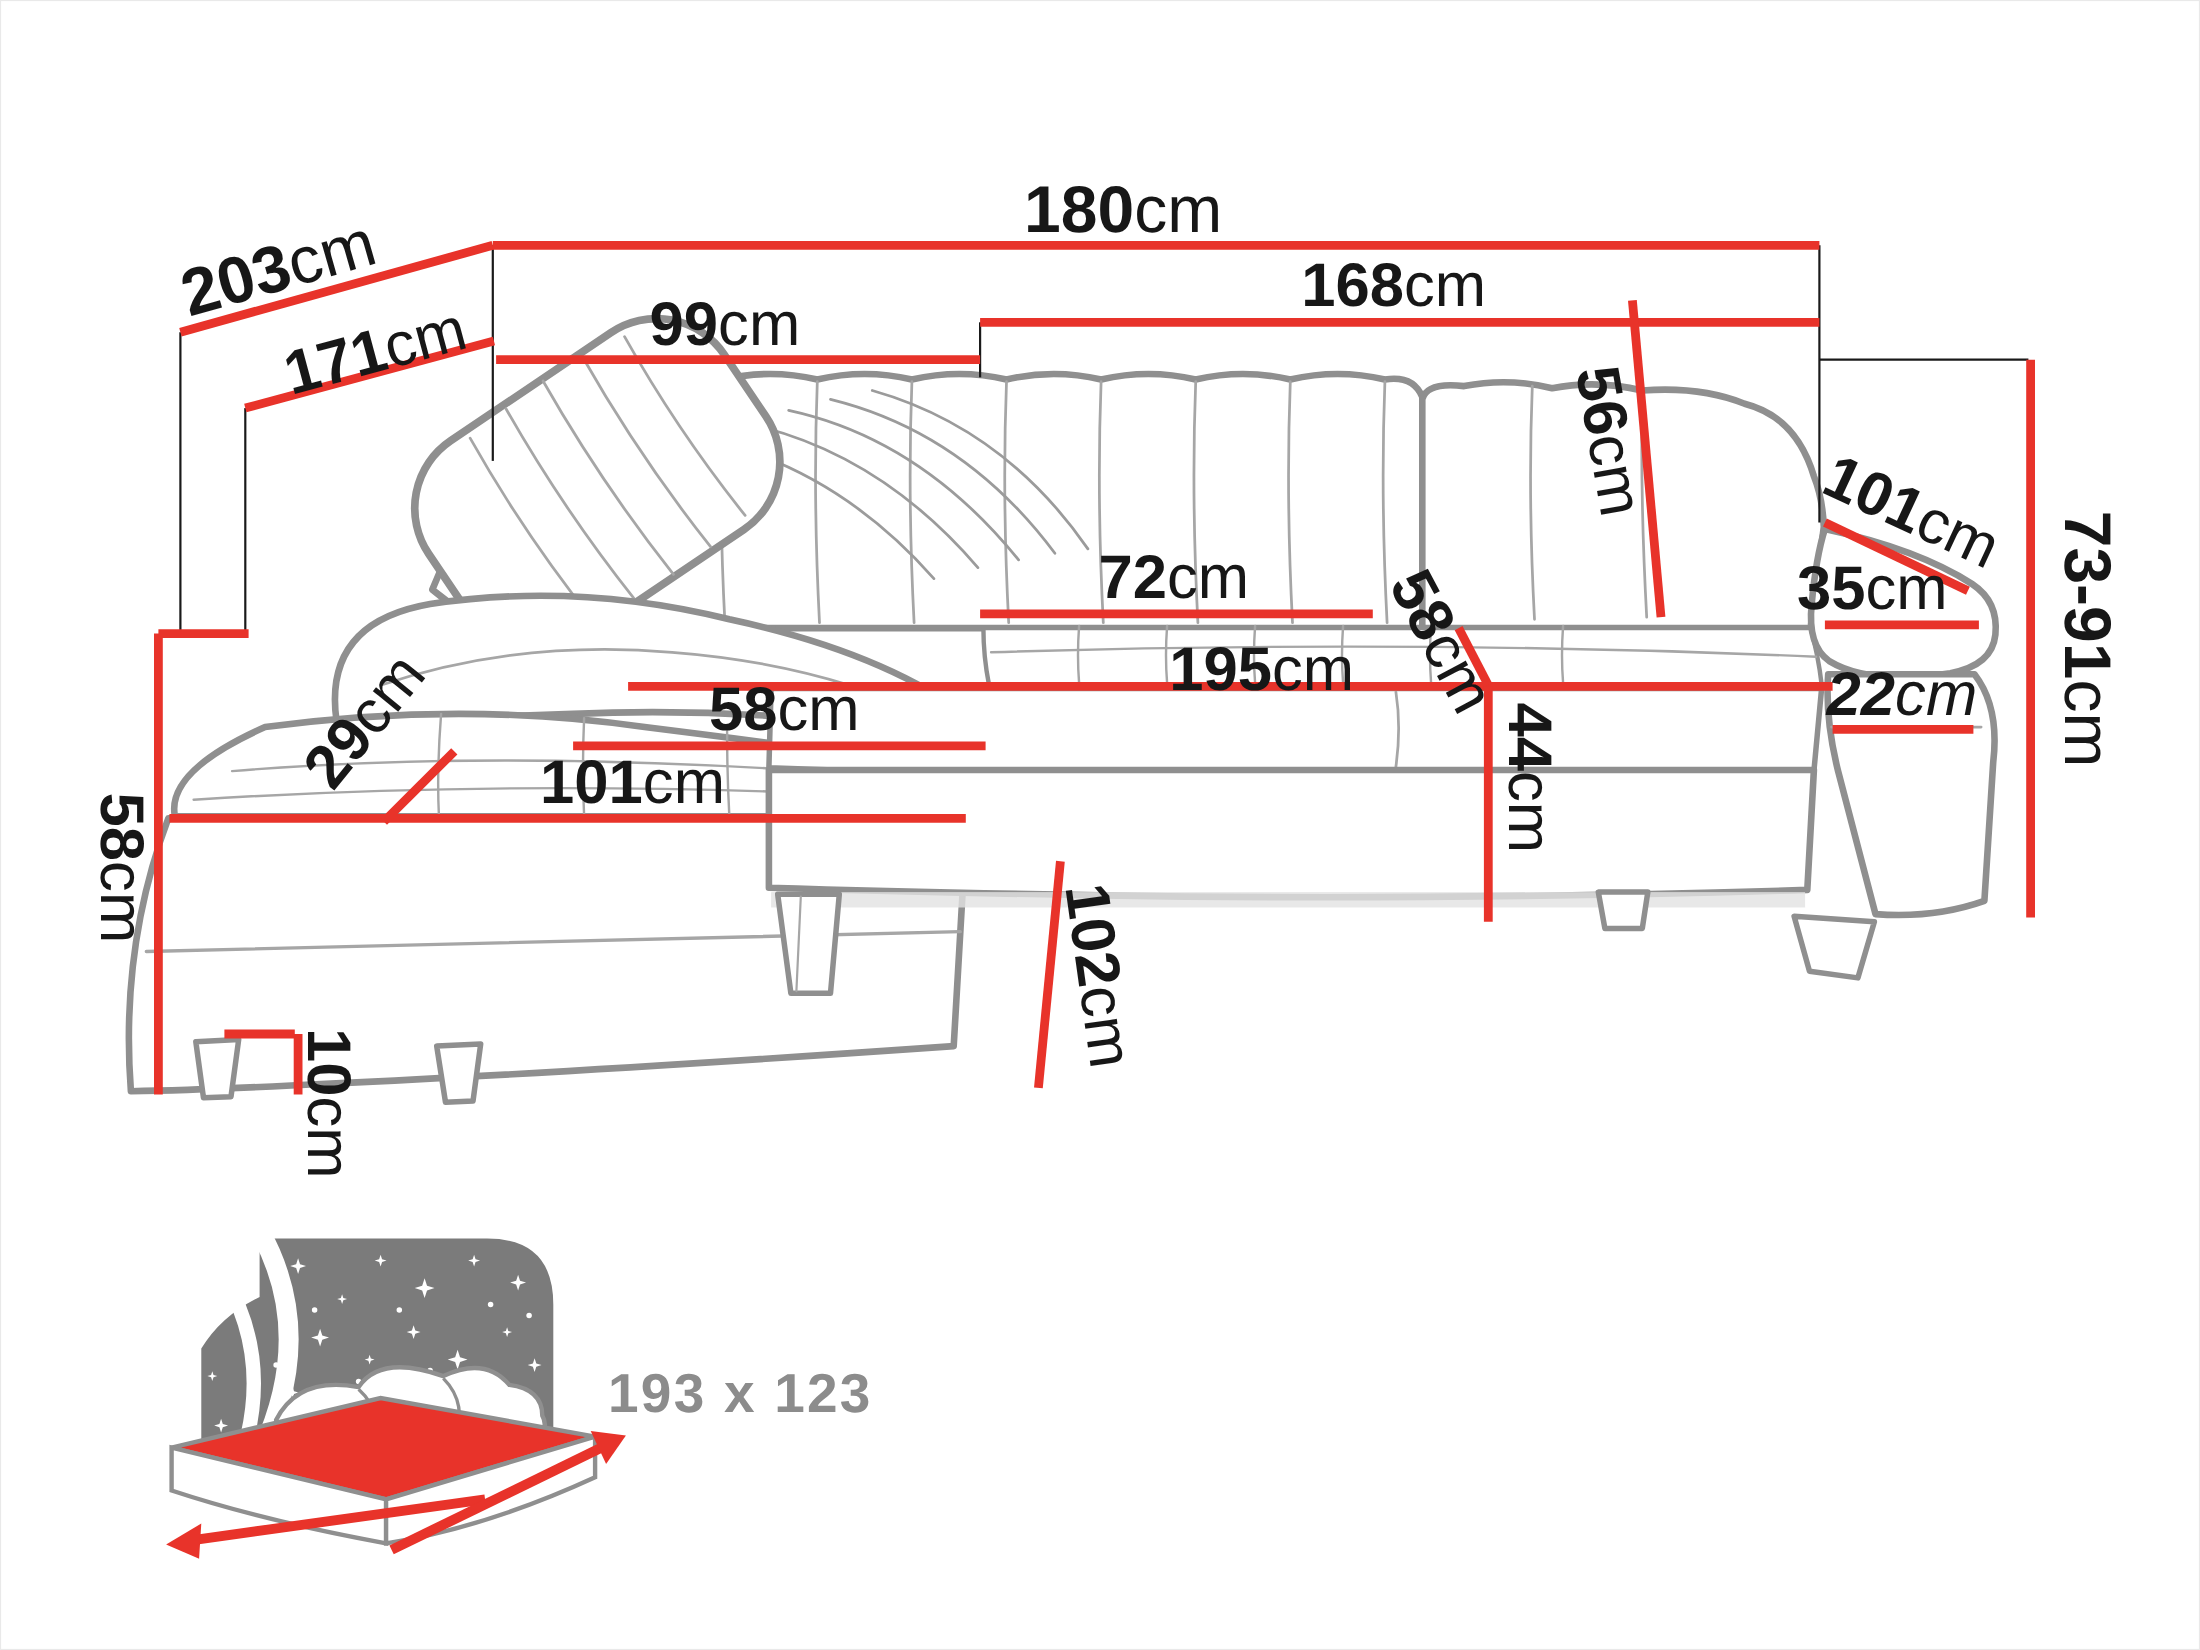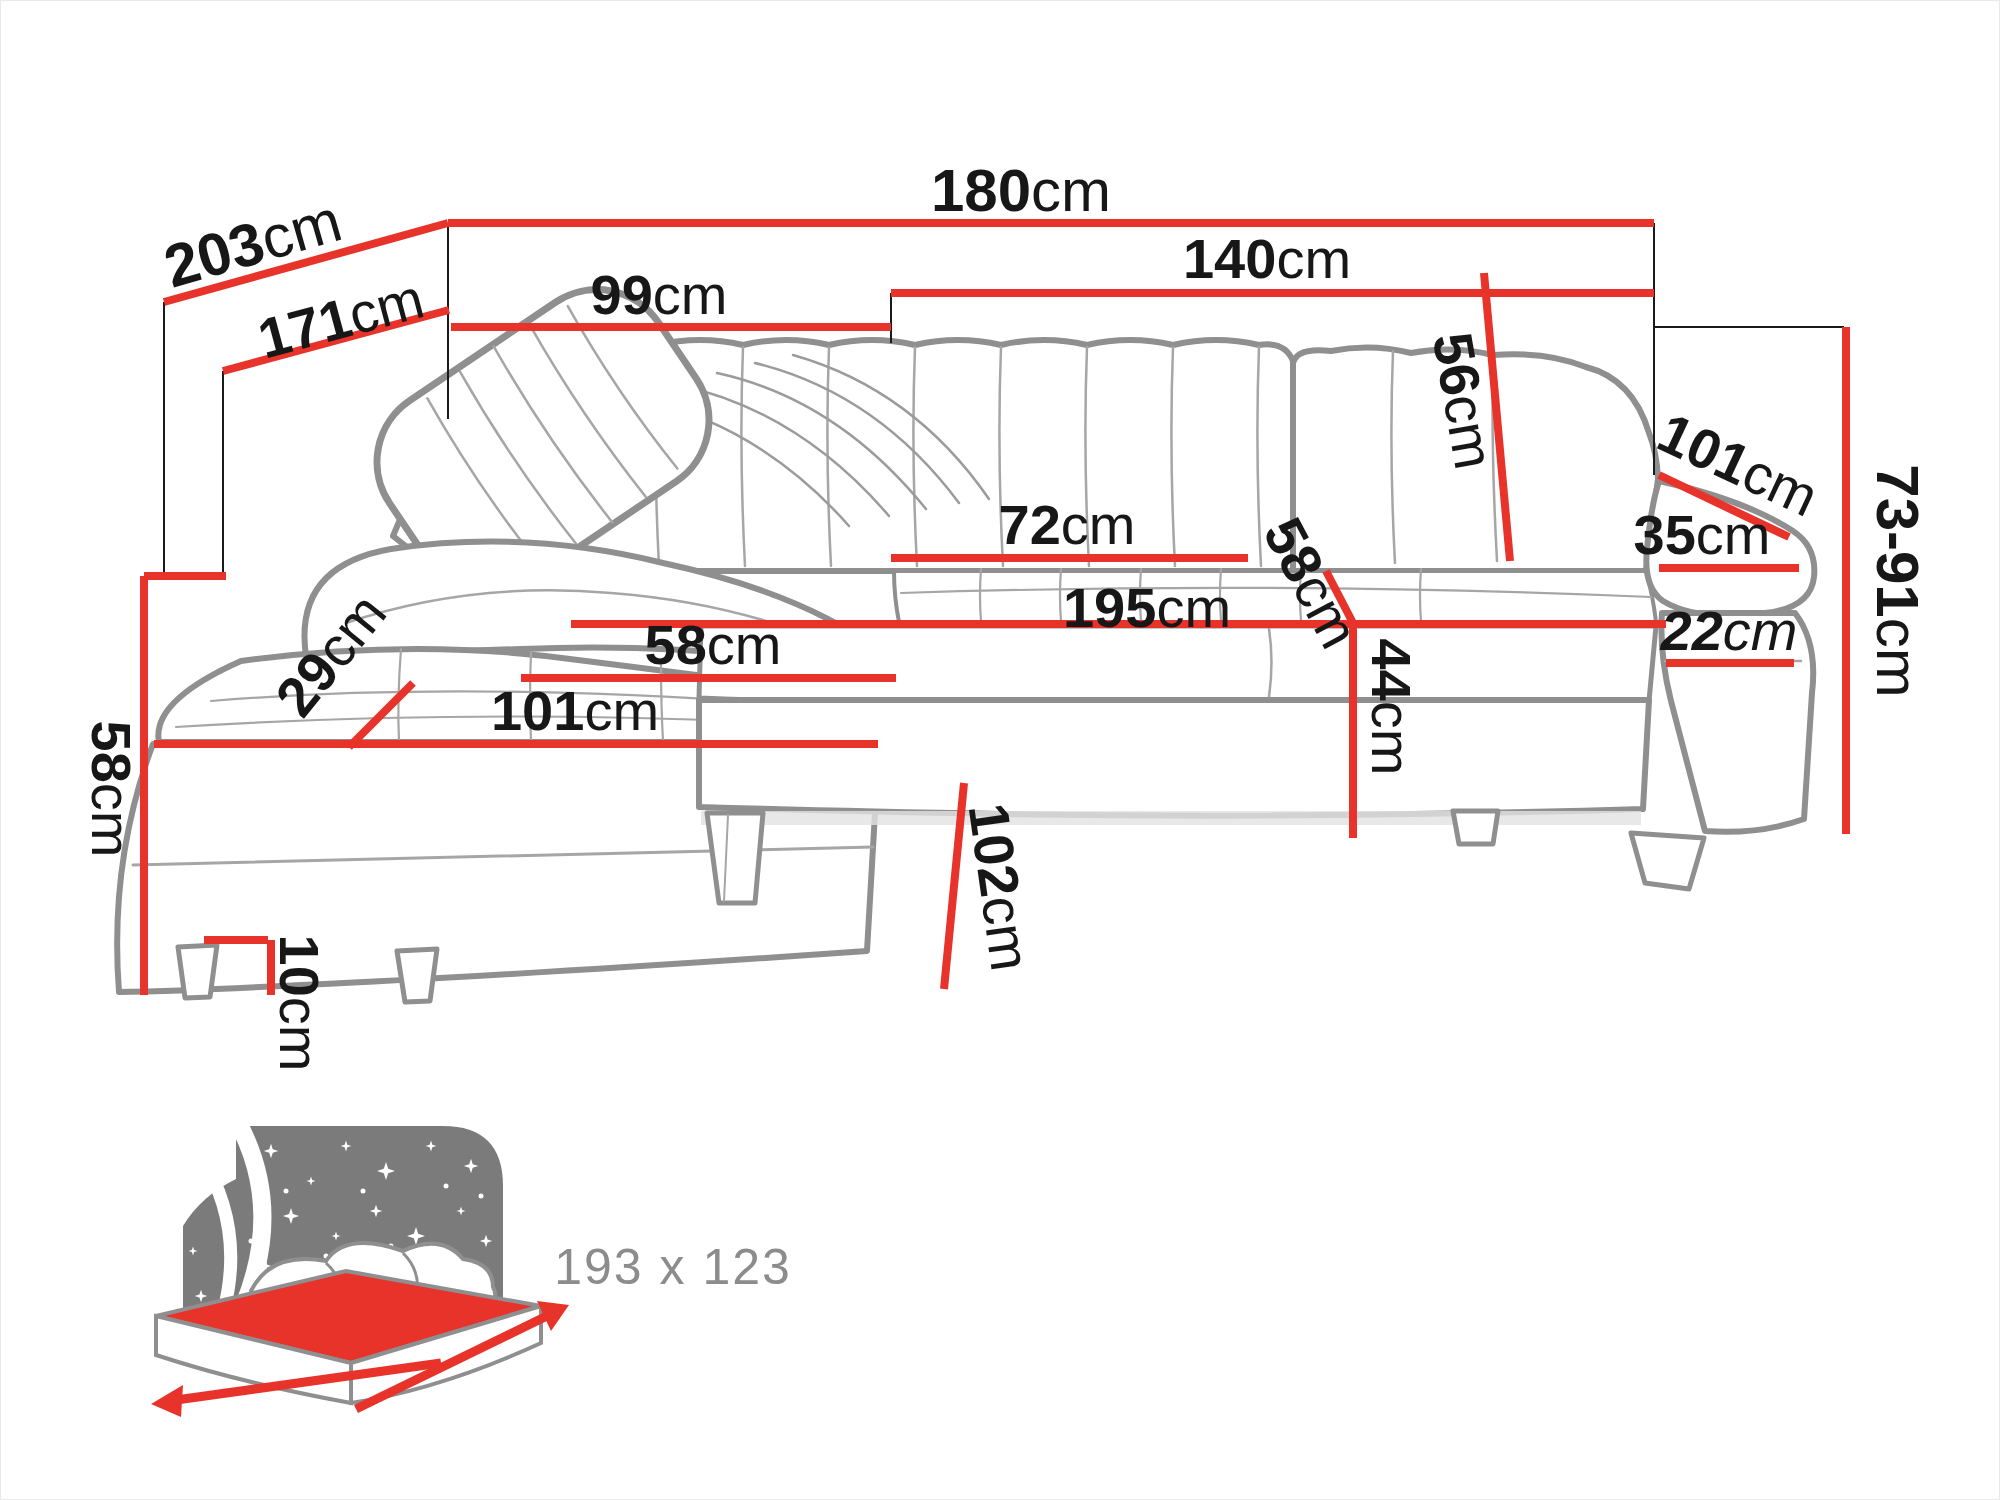--- a/index.html
+++ b/index.html
@@ -12,21 +12,21 @@
   .dim{
     position:absolute;white-space:nowrap;color:#171717;
     font-size:56px;line-height:1;letter-spacing:0px;
     transform:translate(-50%,-50%);
   }
   .dim .num{font-weight:bold;}
   .dim .unit{font-weight:400;}
   .dim.big{font-size:60px;}
   .bed-label{
     position:absolute;transform:translate(-50%,-50%);
-    font-size:50px;font-weight:normal;color:#8c8c8c;letter-spacing:2px;
+    font-size:50px;font-weight:bold;color:#8c8c8c;letter-spacing:2px;
   }
 </style>
 </head>
 <body>
 
 <div class="stage">
 
 <svg width="2000" height="1500" viewBox="0 0 2000 1500">
 
   <g fill="#ffffff" stroke="#8f8f8f" stroke-width="6" stroke-linejoin="round" stroke-linecap="round">
@@ -214,21 +214,21 @@
   <div class="dim" style="left:340px;top:318px;transform:translate(-50%,-50%) rotate(-15deg);">
     <span class="num">171</span><span class="unit">cm</span>
   </div>
   <div class="dim big" style="left:1020px;top:190px;">
     <span class="num">180</span><span class="unit">cm</span>
   </div>
   <div class="dim" style="left:658px;top:294px;">
     <span class="num">99</span><span class="unit">cm</span>
   </div>
   <div class="dim" style="left:1266px;top:258px;">
-    <span class="num">140</span><span class="unit">cm</span>
+    <span class="num">168</span><span class="unit">cm</span>
   </div>
   <div class="dim" style="left:1462px;top:400px;transform:translate(-50%,-50%) rotate(80deg);">
     <span class="num">56</span><span class="unit">cm</span>
   </div>
   <div class="dim" style="left:1737px;top:464px;transform:translate(-50%,-50%) rotate(25deg);">
     <span class="num">101</span><span class="unit">cm</span>
   </div>
   <div class="dim" style="left:1701px;top:534px;">
     <span class="num">35</span><span class="unit">cm</span>
   </div>

